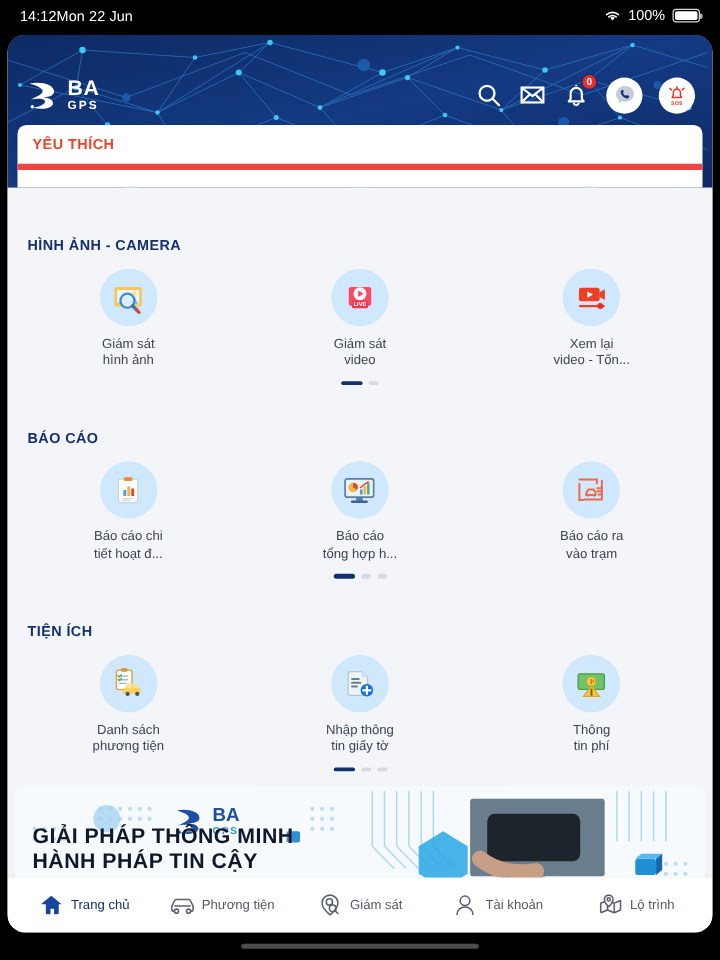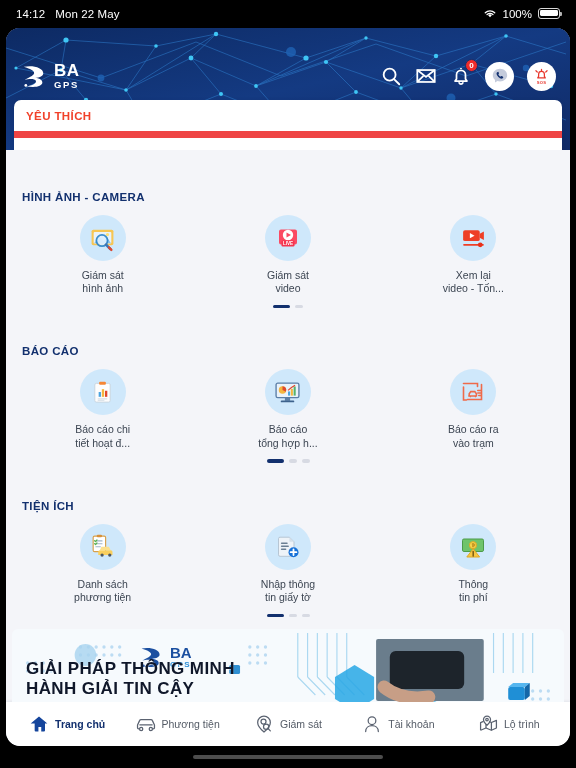--- a/index.html
+++ b/index.html
@@ -18,21 +18,21 @@
 
   
   .statusbar {
     height: 28px;
     display: flex; align-items: center;
     padding: 0 16px;
     color: #fff;
     font-size: 11.5px;
     flex: 0 0 28px;
   }
-  .sb-left { display: flex; align-items: flex-start; gap: 10px; }
+  .sb-left { display: flex; align-items: flex-start; }
   .sb-time { font-weight: 400; letter-spacing: .1px; }
   .sb-date { font-weight: 400; letter-spacing: .1px; }
   .sb-right { margin-left: auto; display: flex; align-items: flex-start; gap: 6px; }
   .sb-pct { font-size: 11.5px; }
   .batt {
     width: 22px; height: 11px;
     border: 1px solid rgba(255,255,255,.85);
     border-radius: 3px; position: relative;
     display: flex; align-items: center;
     padding: 1.2px;
@@ -100,21 +100,21 @@
     background: #fff;
     border-radius: 7px;
     box-shadow: 0 1px 4px rgba(10,25,60,.16);
     z-index: 4;
     overflow: hidden;
   }
   .fav-title {
     font-size: 11.5px; font-weight: bold; color: #f1412a;
     letter-spacing: .4px;
     padding: 10px 12px 9px;
-    border-bottom: 7px solid #ef4444;
+    border-bottom: 5px solid #ef4444;
   }
   .fav-grid { display: flex; padding: 13px 0 4px; }
   .tile {
     flex: 1 1 0; display: flex; flex-direction: column;
     align-items: center; cursor: pointer;
   }
   .tile-ic {
     width: 42px; height: 42px; border-radius: 50%;
     background: #cfe8fb;
     display: flex; align-items: center; justify-content: center;
@@ -162,41 +162,41 @@
     border-radius: 0 0 14px 14px;
     display: flex; align-items: center;
     padding: 0 6px;
     box-shadow: 0 -1px 3px rgba(10,25,60,.07);
   }
   .nav-item {
     flex: 1 1 0; display: flex; align-items: center; justify-content: center;
     gap: 6px; cursor: pointer;
   }
   .nav-lb { font-size: 10.5px; color: #545b66; white-space: nowrap; }
-  .nav-item.active .nav-lb { color: #12306e; font-weight: bold; }
+  .nav-item.active .nav-lb { color: #12306e; font-weight: normal; }
   .nav-ic { width: 20px; height: 20px; color: #5a6270; }
   .nav-item.active .nav-ic { color: #15459c; }
 
   
   .home-ind {
     height: 22px; flex: 0 0 22px;
     display: flex; align-items: center; justify-content: center;
     background: #000;
   }
   .home-bar { width: 190px; height: 4px; border-radius: 3px; background: #4d4d4d; }
 </style>
 </head>
 <body>
 
 <div class="device">
 
   <div class="statusbar">
     <div class="sb-left">
       <span class="sb-time">14:12</span>
-      <span class="sb-date">Mon 22 May</span>
+      <span class="sb-date">Mon 22 Jun</span>
     </div>
     <div class="sb-right">
       <span>
         <svg width="14" height="11" viewBox="0 0 16 12" fill="none">
           <path d="M8 10.4 L10.1 7.9 A3.2 3.2 0 0 0 5.9 7.9 Z" fill="#fff"></path>
           <path d="M2.6 5.1 A8 8 0 0 1 13.4 5.1" stroke="#fff" stroke-width="1.5" fill="none" stroke-linecap="round"></path>
           <path d="M4.6 7.2 A5.2 5.2 0 0 1 11.4 7.2" stroke="#fff" stroke-width="1.4" fill="none" stroke-linecap="round"></path>
         </svg>
       </span>
       <span class="sb-pct">100%</span>
@@ -599,21 +599,21 @@
             <path d="M4,4 C14,2 25,5 25,11 C25,15 19,16 14,16 C20,16 24,18 24,21 C24,25 16,27 7,25 C13,24 18,22 17,19 C16,16.5 9,17 5,18 C11,15 16,13 15,10 C14,7 8,5.5 4,4 Z" fill="#1b4fa0"></path>
             <circle cx="6.2" cy="24.2" r="1.5" fill="#1b4fa0"></circle>
           </svg>
           <span style="line-height:1;">
             <span class="bn-ba" style="display:block;">BA</span>
             <span class="bn-gps" style="display:block;margin-top:1px;">GPS</span>
           </span>
         </div>
         <div class="bn-txt">
           <span>GIẢI PHÁP THÔNG MINH</span><br>
-          <span>HÀNH GIẢI TIN CẬY</span>
+          <span>HÀNH PHÁP TIN CẬY</span>
         </div>
       </div>
 
     </div>
 
     <div class="bottomnav">
       <div class="nav-item active">
         <span class="nav-ic">
           <svg width="20" height="20" viewBox="0 0 24 24" fill="#15459c">
             <path d="M12 3 L22 11.3 h-2.8 v8.4 a1.2 1.2 0 0 1 -1.2 1.2 h-3.3 v-5.3 h-3.4 v5.3 h-3.3 a1.2 1.2 0 0 1 -1.2 -1.2 v-8.4 H2 Z"></path>

